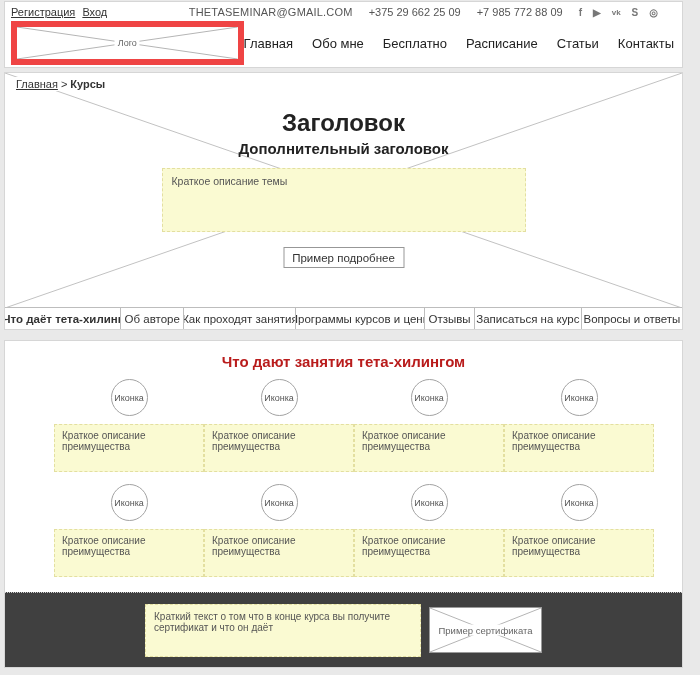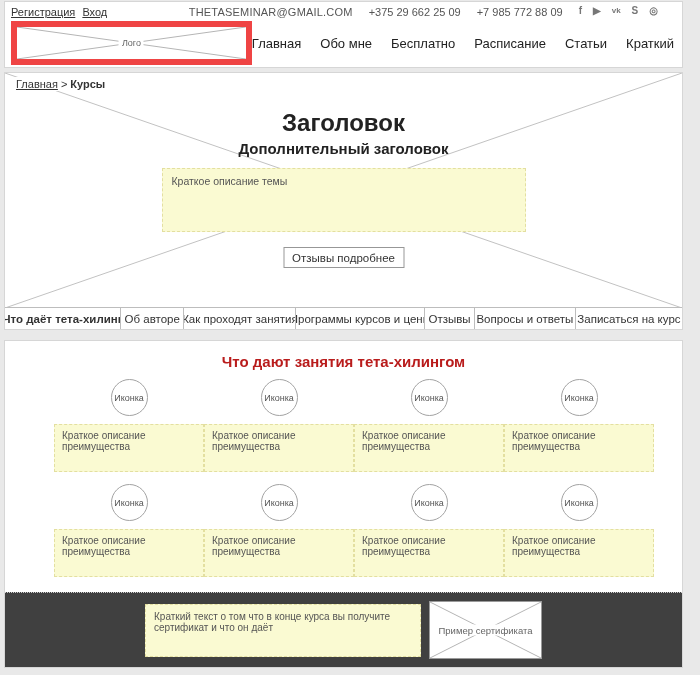--- a/index.html
+++ b/index.html
@@ -5,21 +5,21 @@
   * { margin:0; padding:0; box-sizing:border-box; }
   html,body { width:700px; height:675px; }
   body { background:#e9e9e9; font-family:"Liberation Sans", sans-serif; color:#333; }
   .page { position:relative; width:700px; height:675px; overflow:hidden; }
   .card { position:absolute; left:4px; width:679px; background:#fff; border:1px solid #d6d6d6; }
 
   
   .header-card { top:1px; height:67px; }
   .topbar { display:flex; justify-content:space-between; align-items:center; padding:3px 24px 2px 6px; font-size:11px; color:#444; height:18px; }
   .topbar-left a { color:#333; text-decoration:underline; margin-right:4px; cursor:pointer; }
-  .topbar-right { display:flex; align-items:flex-start; gap:16px; color:#555; }
+  .topbar-right { display:flex; align-items:flex-end; gap:16px; color:#555; }
   .topbar-right .email { letter-spacing:.2px; }
   .social { display:flex; align-items:center; gap:11px; }
   .soc { color:#777; font-size:10px; line-height:10px; font-weight:bold; }
   .soc.vk { font-size:8px; }
   .header-main { display:flex; justify-content:space-between; align-items:center; padding:0 4px 0 6px; height:46px; }
   .logo-box { position:relative; width:268px; height:44px; border:6px solid #ef4444; background:#fff; }
   .ph-label { position:absolute; left:50%; top:50%; transform:translate(-50%,-50%); background:#fff; padding:0 3px; font-size:9px; color:#666; white-space:nowrap; }
   .cross { position:absolute; inset:0; width:100%; height:100%; }
   .cross line { stroke:#b5b5b5; stroke-width:1; vector-effect:non-scaling-stroke; }
   .nav { display:flex; align-items:center; gap:19px; font-size:13px; color:#222; margin-right:4px; }
@@ -47,21 +47,21 @@
   .benefits-card { top:340px; height:328px; }
   .benefits-title { padding-top:12px; text-align:center; font-size:15px; font-weight:bold; color:#b91c1c; }
   .brow { display:flex; justify-content:flex-end; padding:0 28px; }
   .brow.r1 { margin-top:9px; }
   .brow.r2 { margin-top:12px; }
   .benefit { width:150px; }
   .circle { width:37px; height:37px; border-radius:50%; border:1px solid #a3a3a3; margin:0 auto 8px auto; display:flex; align-items:center; justify-content:center; font-size:9px; color:#555; background:#fff; }
   .bbox { width:150px; height:48px; padding:5px 7px; font-size:10px; }
   .cert-strip { position:absolute; bottom:0; left:0; width:677px; height:75px; background:#404040; border-top:1px dotted #cfcfcf; display:flex; align-items:center; justify-content:center; gap:8px; }
   .cert-text { width:276px; height:53px; padding:6px 8px; font-size:10px; }
-  .cert-box { position:relative; width:113px; height:58px; border:1px solid #9a9a9a; background:#fff; }
+  .cert-box { position:relative; width:113px; height:46px; border:1px solid #9a9a9a; background:#fff; }
   .cert-box .ph-label { font-size:9.5px; }
 </style>
 </head>
 <body>
 
 <div class="page">
 
   <header class="card header-card">
     <div class="topbar">
       <div class="topbar-left">
@@ -88,45 +88,45 @@
             <line x1="100" y1="0" x2="0" y2="100"></line>
           </svg>
         <span class="ph-label">Лого</span>
       </div>
       <nav class="nav">
         <span class="nav-item">Главная</span>
         <span class="nav-item">Обо мне</span>
         <span class="nav-item">Бесплатно</span>
         <span class="nav-item">Расписание</span>
         <span class="nav-item">Статьи</span>
-        <span class="nav-item">Краткий</span>
+        <span class="nav-item">Контакты</span>
       </nav>
     </div>
   </header>
 
   <section class="card hero-card">
     <svg class="hero-cross" viewBox="0 0 100 100" preserveAspectRatio="none">
         <line x1="0" y1="0" x2="100" y2="100"></line>
         <line x1="100" y1="0" x2="0" y2="100"></line>
       </svg>
     <div class="breadcrumb">
       <span class="bc-home">Главная</span><span class="bc-sep">&gt;</span><span class="bc-current">Курсы</span>
     </div>
     <h1 class="hero-title">Заголовок</h1>
     <h2 class="hero-subtitle">Дополнительный заголовок</h2>
     <div class="ybox hero-desc">Краткое описание темы</div>
-    <button class="hero-btn">Отзывы подробнее</button>
+    <button class="hero-btn">Пример подробнее</button>
     <div class="tabstrip">
       <div class="tab active" style="flex:116 0 0">Что даёт тета-хилинг</div>
       <div class="tab" style="flex:63 0 0">Об авторе</div>
       <div class="tab" style="flex:112 0 0">Как проходят занятия</div>
       <div class="tab" style="flex:129 0 0">Программы курсов и цены</div>
       <div class="tab" style="flex:49 0 0">Отзывы</div>
+      <div class="tab" style="flex:107 0 0">Записаться на курс</div>
       <div class="tab" style="flex:101 0 0">Вопросы и ответы</div>
-      <div class="tab" style="flex:107 0 0">Записаться на курс</div>
     </div>
   </section>
 
   <section class="card benefits-card">
     <h2 class="benefits-title">Что дают занятия тета-хилингом</h2>
 
     <div class="brow r1">
       <div class="benefit">
         <div class="circle">Иконка</div>
         <div class="ybox bbox">Краткое описание преимущества</div>

